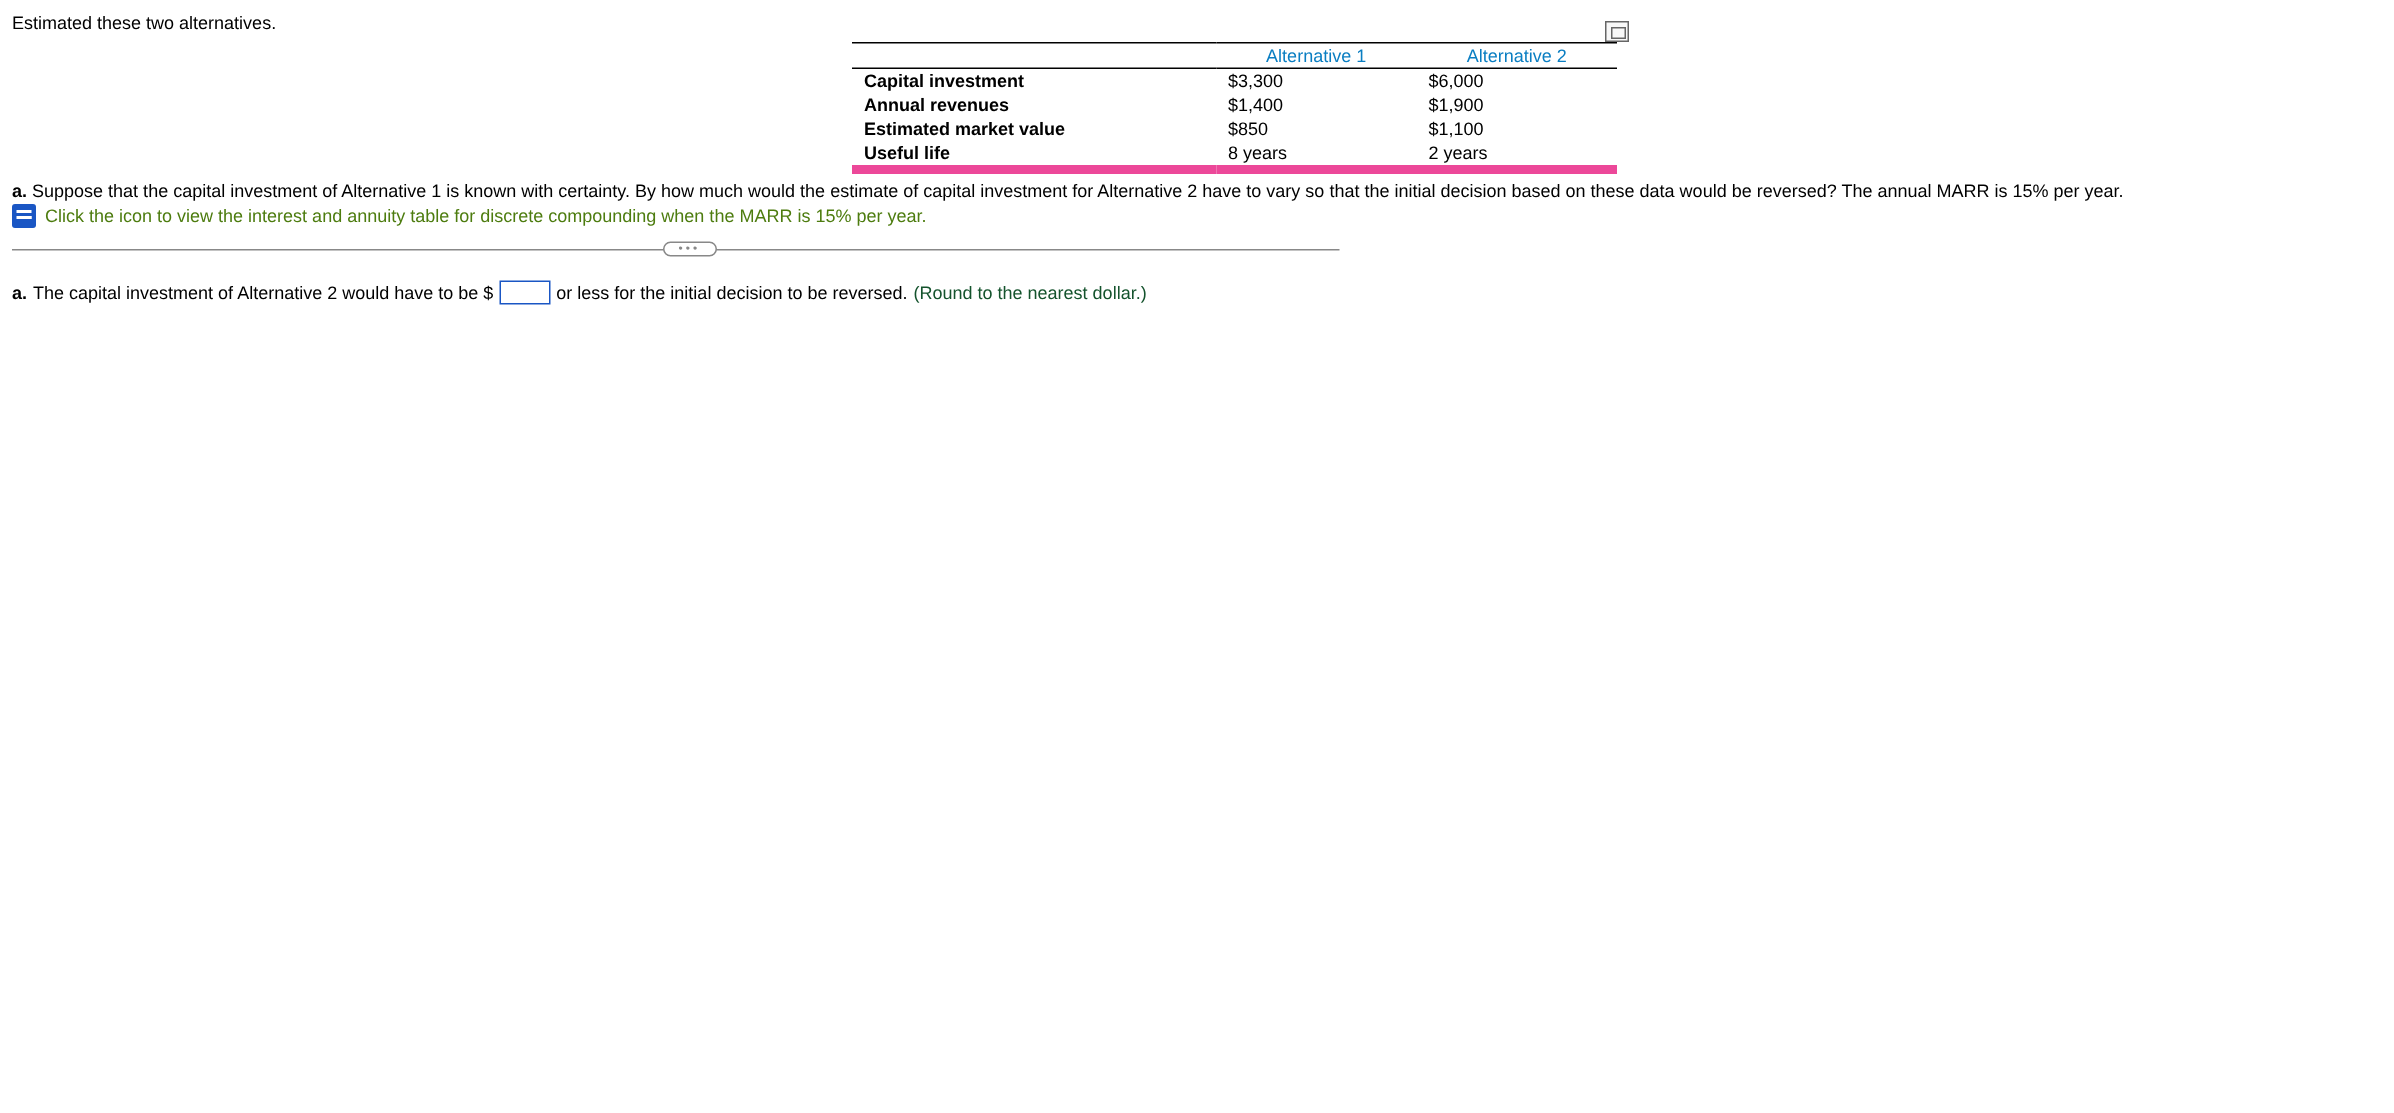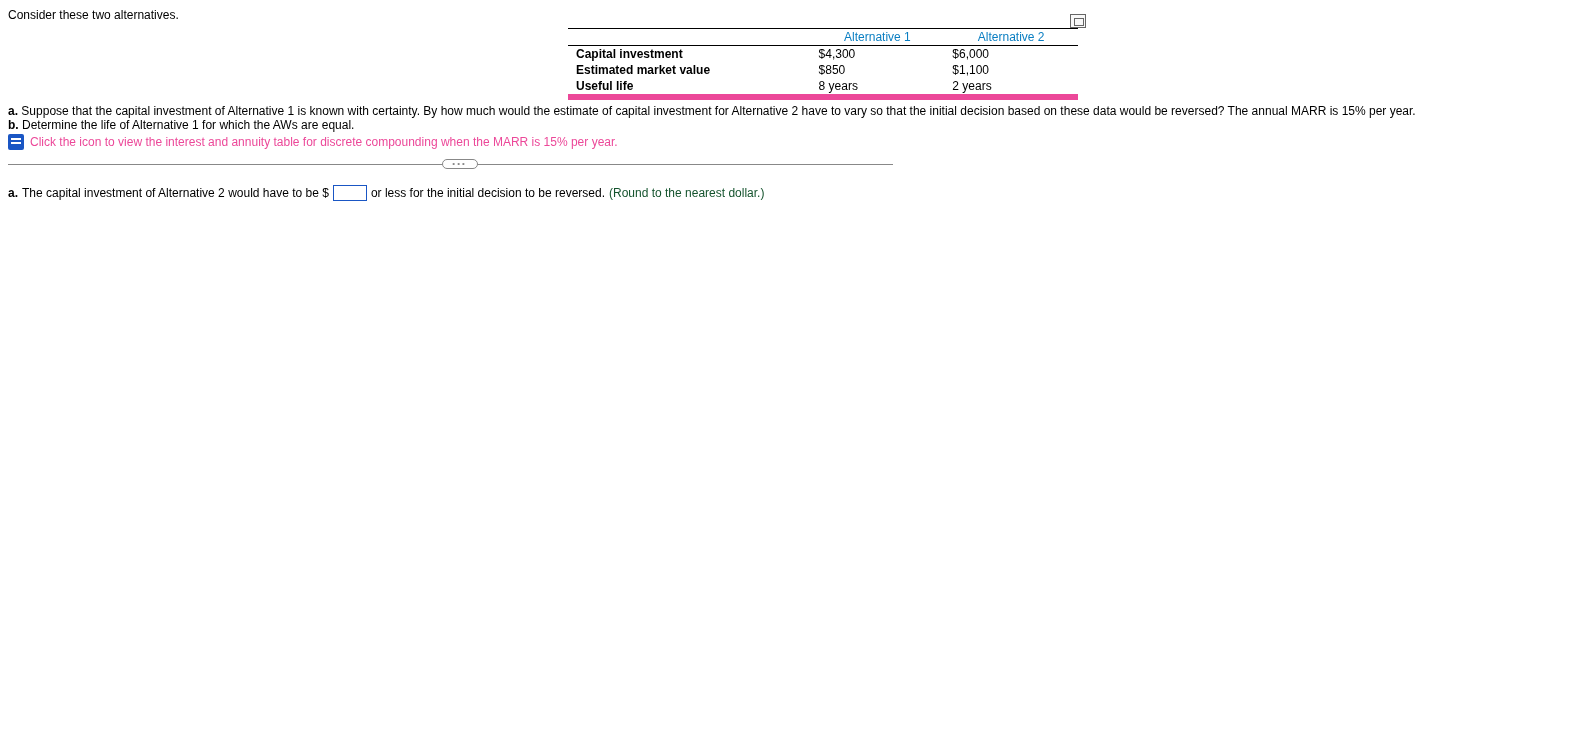--- a/index.html
+++ b/index.html
@@ -39,21 +39,21 @@
     border: 1px solid #666;
     background: #f8f8f8;
   }
   .popup-icon::before {
     content:'';
     position:absolute; left:3px; top:3px; width:8px; height:6px;
     border:1px solid #666;
   }
   .questions { margin-top: 2px; }
   .questions b { font-weight: bold; }
-  .link-text { color: #ec4899; }
+  .link-text { color: #4d7c0f; }
   .link-row { display:flex; align-items:center; gap:6px; margin-top:2px; }
   .doc-icon {
     width:16px; height:16px;
     background:#1a56c4;
     position:relative;
     border-radius:2px;
   }
   .doc-icon::before, .doc-icon::after {
     content:'';
     position:absolute;
@@ -132,60 +132,61 @@
   .ann-tbl .grp { color:#0a7ec2; text-align:center; border-bottom:1px solid #000; }
   .ann-tbl .colhead { color:#0a7ec2; text-align:center; }
   .ann-tbl .colhead.last { border-bottom:1px solid #000; }
   .ann-tbl tbody td:first-child { text-align:center; }
   .ann-tbl tbody tr.sep td { border-bottom:1px solid #000; }
   .ann-tbl tbody tr:last-child td { border-bottom:1px solid #000; }
 </style>
 </head>
 <body>
 
-<div class="intro-text">Consider these two alternatives.</div>
+<div class="intro-text">Estimated these two alternatives.</div>
 
 <div class="alt-table-wrap">
   <div class="popup-icon"></div>
   <table class="data-tbl">
     <thead>
       <tr>
         <th></th>
         <th>Alternative 1</th>
         <th>Alternative 2</th>
       </tr>
     </thead>
     <tbody id="alt-body">
         <tr>
           <td class="row-label">Capital investment</td>
-          <td>$4,300</td>
+          <td>$3,300</td>
           <td>$6,000</td>
+        </tr>
+        <tr>
+          <td class="row-label">Annual revenues</td>
+          <td>$1,400</td>
+          <td>$1,900</td>
         </tr>
         <tr>
           <td class="row-label">Estimated market value</td>
           <td>$850</td>
           <td>$1,100</td>
         </tr>
         <tr>
           <td class="row-label">Useful life</td>
           <td>8 years</td>
           <td>2 years</td>
         </tr>
       </tbody>
   </table>
 </div>
 
 <div class="questions">
   <div>
     <b>a.</b>
     <span>Suppose that the capital investment of Alternative 1 is known with certainty. By how much would the estimate of capital investment for Alternative 2 have to vary so that the initial decision based on these data would be reversed? The annual MARR is 15% per year.</span>
-  </div>
-  <div>
-    <b>b.</b>
-    <span>Determine the life of Alternative 1 for which the AWs are equal.</span>
   </div>
   <div class="link-row">
     <span class="doc-icon"></span>
     <span class="link-text">Click the icon to view the interest and annuity table for discrete compounding when the MARR is 15% per year.</span>
   </div>
 </div>
 
 <div class="divider">
   <div class="divider-handle">•••</div>
 </div>

